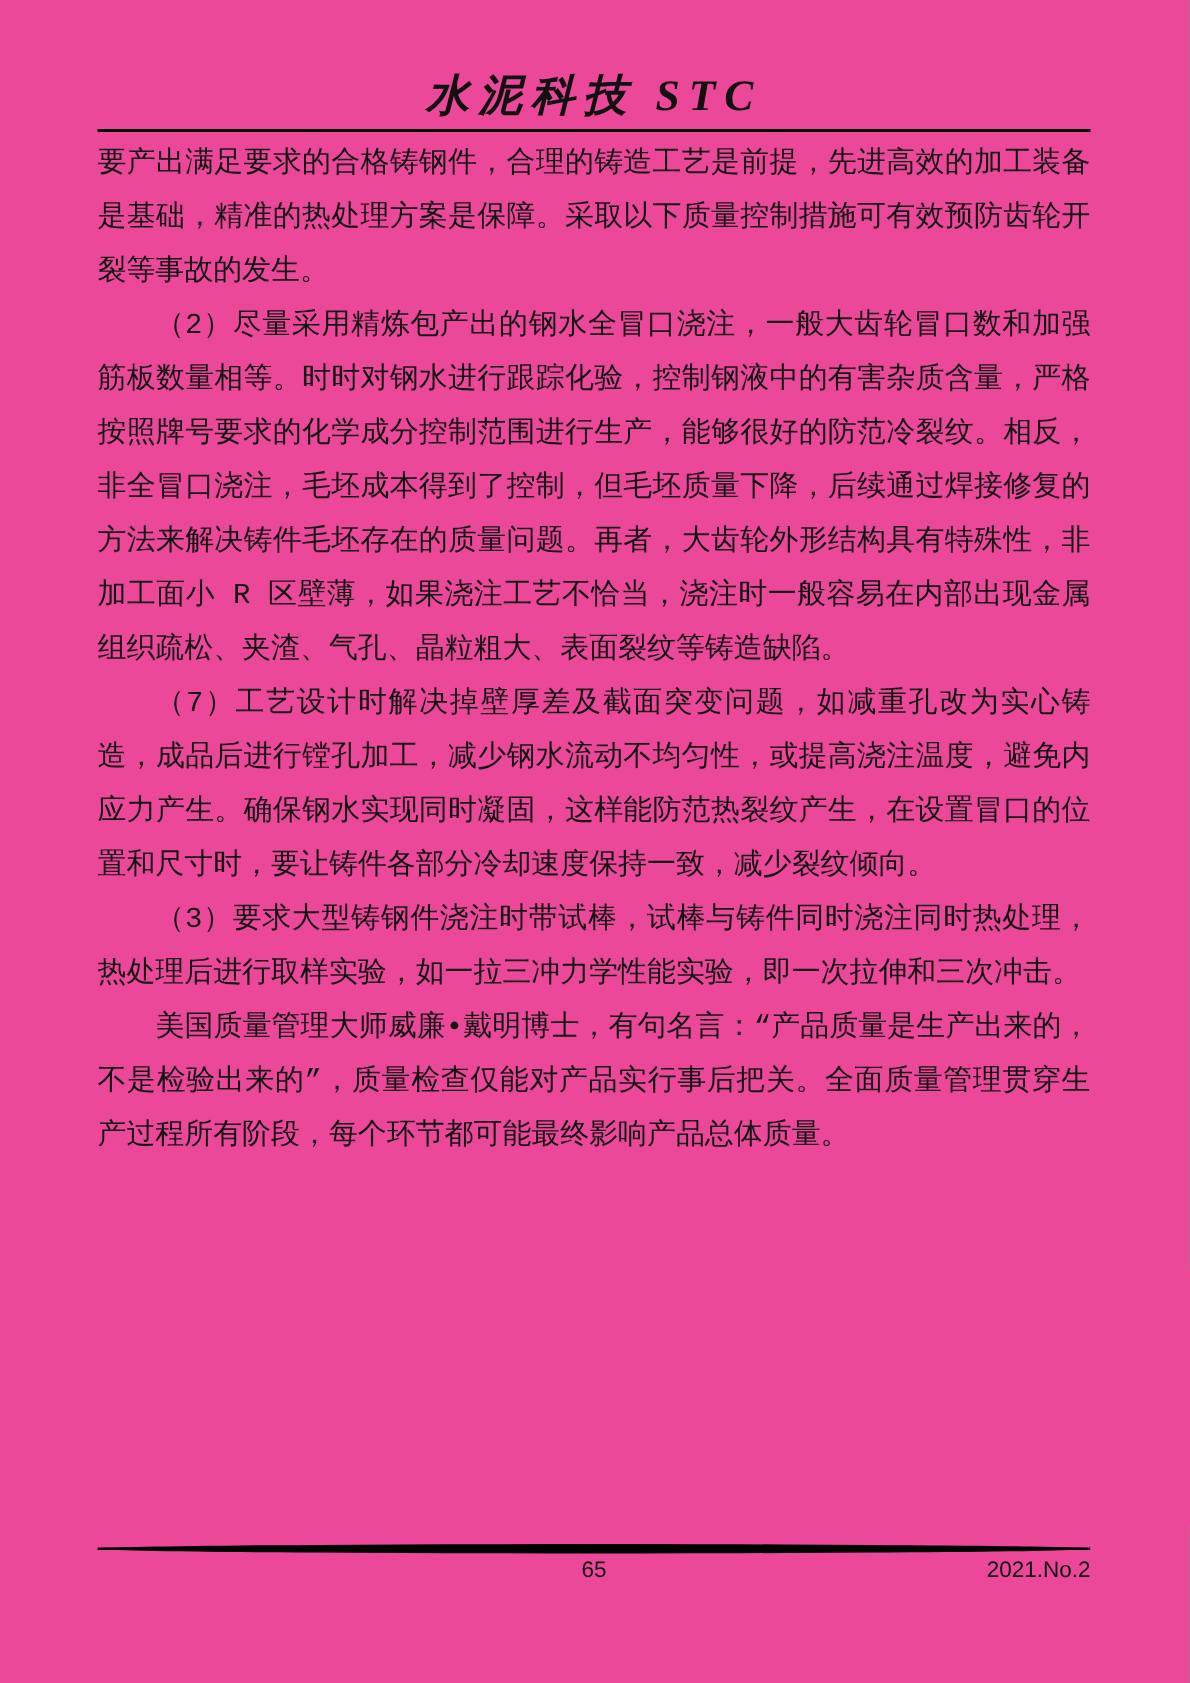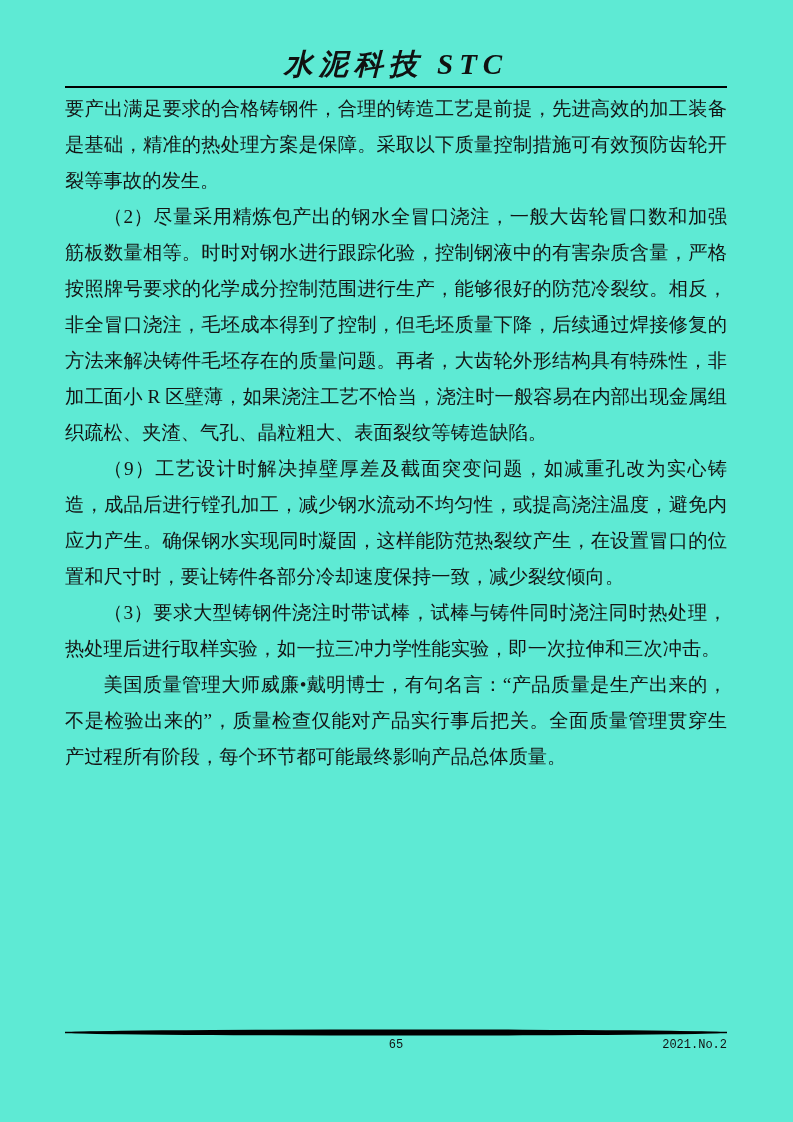--- a/index.html
+++ b/index.html
@@ -1,21 +1,21 @@
 <!DOCTYPE html>
 <html lang="zh"><head>
 <meta charset="utf-8">
 <style>
   html, body { margin: 0; padding: 0; background: #888; }
   .page {
     position: relative;
     width: 793px;
     height: 1122px;
     margin: 0 auto;
-    background: #5eead4;
+    background: #ec4899;
     box-sizing: border-box;
     padding: 46px 66px 4px 65px;
     color: #161616;
     overflow: hidden;
   }
   .journal-title {
     text-align: center;
     font-family: "Liberation Serif", "DejaVu Serif", serif;
     font-style: italic;
     font-weight: bold;
@@ -24,21 +24,21 @@
     height: 40px;
     line-height: 36px;
     color: #111;
   }
   .header-rule {
     border: none;
     border-top: 2.5px solid #000;
     margin: 0 0 3px 0;
   }
   .content {
-    font-family: Liberation Serif, serif;
+    font-family: Liberation Mono, monospace;
     font-size: 19.3px;
     line-height: 36px;
     text-align: justify;
     text-justify: inter-character;
     color: #141414;
   }
   .content p {
     margin: 0;
     text-indent: 2em;
   }
@@ -46,22 +46,22 @@
   .footer {
     position: absolute;
     left: 65px;
     right: 66px;
     top: 1028px;
   }
   .footer-divider { display: block; width: 100%; height: 9px; }
   .footer-row {
     position: relative;
     margin-top: 1px;
-    font-family: Liberation Mono, monospace;
-    font-size: 12px;
+    font-family: Liberation Sans, sans-serif;
+    font-size: 15px;
     color: #111;
     height: 16px;
   }
   .page-number {
     position: absolute;
     left: 0; right: 0;
     text-align: center;
   }
   .issue-number {
     position: absolute;
@@ -74,21 +74,21 @@
 
 <div class="page">
 
   <div class="journal-title">水泥科技 STC</div>
 
   <hr class="header-rule">
 
   <div class="content">
     <p class="no-indent">要产出满足要求的合格铸钢件，合理的铸造工艺是前提，先进高效的加工装备是基础，精准的热处理方案是保障。采取以下质量控制措施可有效预防齿轮开裂等事故的发生。</p>
     <p>（2）尽量采用精炼包产出的钢水全冒口浇注，一般大齿轮冒口数和加强筋板数量相等。时时对钢水进行跟踪化验，控制钢液中的有害杂质含量，严格按照牌号要求的化学成分控制范围进行生产，能够很好的防范冷裂纹。相反，非全冒口浇注，毛坯成本得到了控制，但毛坯质量下降，后续通过焊接修复的方法来解决铸件毛坯存在的质量问题。再者，大齿轮外形结构具有特殊性，非加工面小 R 区壁薄，如果浇注工艺不恰当，浇注时一般容易在内部出现金属组织疏松、夹渣、气孔、晶粒粗大、表面裂纹等铸造缺陷。</p>
-    <p>（9）工艺设计时解决掉壁厚差及截面突变问题，如减重孔改为实心铸造，成品后进行镗孔加工，减少钢水流动不均匀性，或提高浇注温度，避免内应力产生。确保钢水实现同时凝固，这样能防范热裂纹产生，在设置冒口的位置和尺寸时，要让铸件各部分冷却速度保持一致，减少裂纹倾向。</p>
+    <p>（7）工艺设计时解决掉壁厚差及截面突变问题，如减重孔改为实心铸造，成品后进行镗孔加工，减少钢水流动不均匀性，或提高浇注温度，避免内应力产生。确保钢水实现同时凝固，这样能防范热裂纹产生，在设置冒口的位置和尺寸时，要让铸件各部分冷却速度保持一致，减少裂纹倾向。</p>
     <p>（3）要求大型铸钢件浇注时带试棒，试棒与铸件同时浇注同时热处理，热处理后进行取样实验，如一拉三冲力学性能实验，即一次拉伸和三次冲击。</p>
     <p>美国质量管理大师威廉•戴明博士，有句名言：“产品质量是生产出来的，不是检验出来的”，质量检查仅能对产品实行事后把关。全面质量管理贯穿生产过程所有阶段，每个环节都可能最终影响产品总体质量。</p>
   </div>
 
   <div class="footer">
     <svg class="footer-divider" viewBox="0 0 662 9" preserveAspectRatio="none" xmlns="http://www.w3.org/2000/svg">
       <line x1="0" y1="4.5" x2="662" y2="4.5" stroke="#000" stroke-width="1.6"></line>
       <ellipse cx="331" cy="4.5" rx="331" ry="3.1" fill="#000"></ellipse>
     </svg>
     <div class="footer-row">

